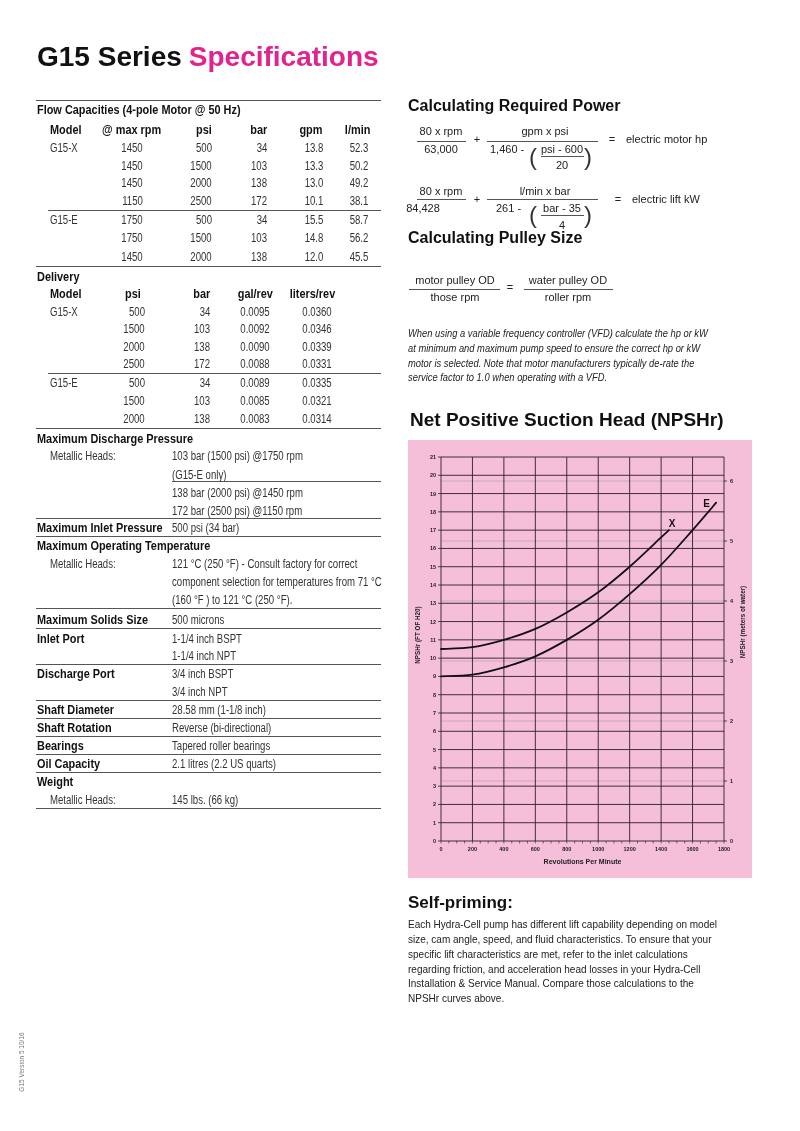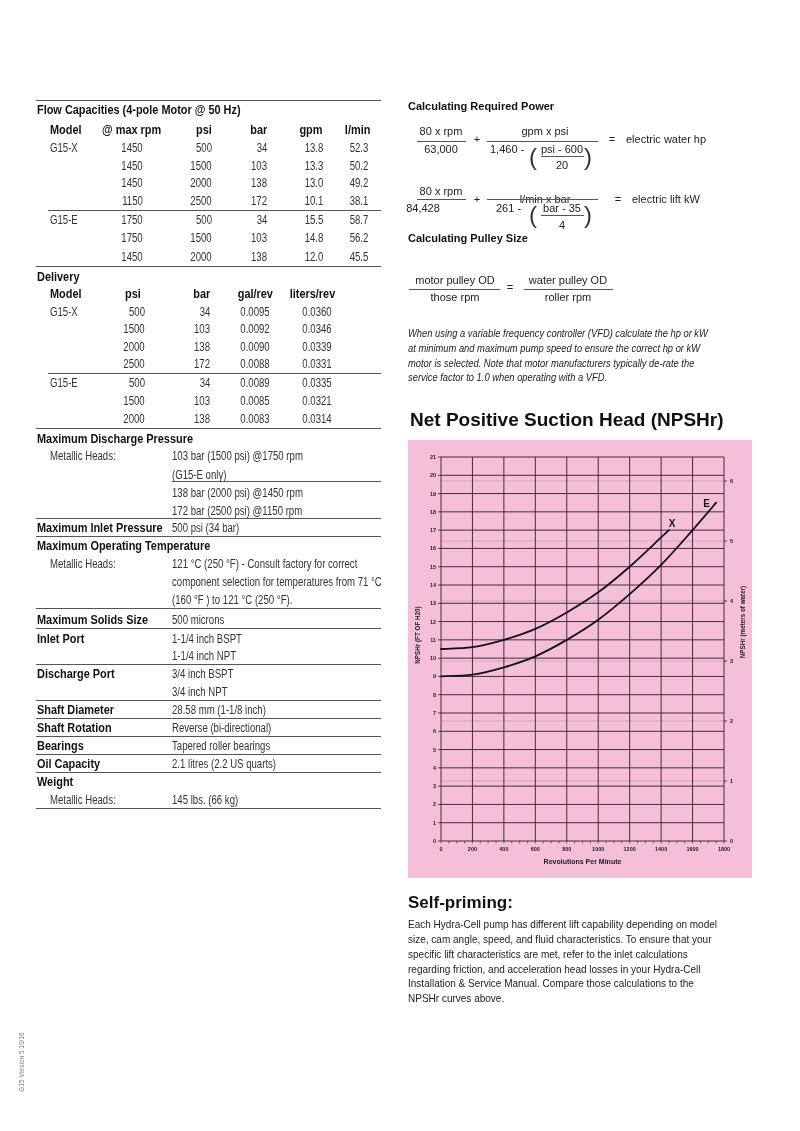--- a/index.html
+++ b/index.html
@@ -5,36 +5,37 @@
   *{box-sizing:border-box}
   html,body{margin:0;padding:0;background:#fff}
   .page{position:relative;width:800px;height:1131px;background:#fff;overflow:hidden;font-family:"Liberation Sans",sans-serif;color:#222}
   .tx{position:absolute;white-space:nowrap;line-height:16px}
   .hd{font-weight:bold;font-size:13px;color:#111;transform:scaleX(.84);transform-origin:0 50%}
   .v{font-size:12px;color:#333;transform:scaleX(.8);transform-origin:0 50%}
   .ra{transform-origin:100% 50%}
   .rule{position:absolute;height:0;border-top:1.3px solid #555}
   .title{position:absolute;left:37px;top:41px;font-weight:bold;font-size:28px;line-height:32px;color:#111;white-space:nowrap;font-family:"Liberation Sans",sans-serif}
   .accent{color:#e2238d;margin-left:.25em}
-  .h2{position:absolute;left:408px;font-weight:bold;font-size:11px;line-height:20px;color:#111;white-space:nowrap}
+  .h2{position:absolute;left:408px;font-weight:bold;font-size:16px;line-height:20px;color:#111;white-space:nowrap}
   .f{position:absolute;white-space:nowrap;font-size:11px;line-height:14px;color:#222}
   .cx{transform:translateX(-50%)}
   .fl{position:absolute;height:0;border-top:1px solid #555}
   .par{position:absolute;font-size:24px;line-height:24px;color:#333;white-space:nowrap}
   .it{position:absolute;left:408px;font-size:11px;line-height:14px;font-style:italic;color:#222;white-space:nowrap;transform:scaleX(.85);transform-origin:0 50%}
   .body{position:absolute;left:408px;font-size:11.5px;line-height:15px;color:#222;white-space:nowrap;transform:scaleX(.87);transform-origin:0 50%}
   .chart-box{position:absolute;left:408px;top:440px;width:344px;height:438px}
   .chart-box svg{display:block}
   .footer{position:absolute;left:-10px;top:1058px;width:64px;text-align:center;font-size:6.5px;line-height:8px;color:#777;transform:rotate(-90deg);white-space:nowrap}
 </style>
 </head>
 <body>
 
 <div class="page">
 
+  <div class="title"><span>G15 Series</span><span class="accent" style="color: rgb(226, 35, 141);">Specifications</span></div>
 
   <div>
     <div class="rule" style="left:36px;top:100px;width:345px"></div>
     <span class="tx hd" style="left:37px;top:102px">Flow Capacities (4-pole Motor @ 50 Hz)</span>
 
     <span class="tx hd" style="left:50px;top:122px">Model</span>
     <span class="tx hd" style="left:102px;top:122px">@ max rpm</span>
     <span class="tx hd ra" style="right:588px;top:122px">psi</span>
     <span class="tx hd ra" style="right:533px;top:122px">bar</span>
     <span class="tx hd ra" style="right:478px;top:122px">gpm</span>
@@ -234,29 +235,29 @@
       <span class="f cx" style="left:477px;top:132px">+</span>
       <span class="f cx" style="left:545px;top:124px">gpm x psi</span>
       <div class="fl" style="left:487px;top:141px;width:111px"></div>
       <span class="f" style="left:490px;top:142px">1,460 -</span>
       <span class="par" style="left:529px;top:145px">(</span>
       <span class="f cx" style="left:562px;top:142px">psi - 600</span>
       <div class="fl" style="left:541px;top:156px;width:43px"></div>
       <span class="f cx" style="left:562px;top:158px">20</span>
       <span class="par" style="left:584px;top:145px">)</span>
       <span class="f cx" style="left:612px;top:132px">=</span>
-      <span class="f" style="left:626px;top:132px">electric water hp</span>
+      <span class="f" style="left:626px;top:132px">electric motor hp</span>
     </div>
 
     <div>
       <span class="f cx" style="left:441px;top:184px">80 x rpm</span>
       <div class="fl" style="left:417px;top:199px;width:49px"></div>
       <span class="f cx" style="left:423px;top:201px">84,428</span>
       <span class="f cx" style="left:477px;top:192px">+</span>
-      <span class="f cx" style="left:545px;top:192px">l/min x bar</span>
+      <span class="f cx" style="left:545px;top:184px">l/min x bar</span>
       <div class="fl" style="left:487px;top:199px;width:111px"></div>
       <span class="f" style="left:496px;top:201px">261 -</span>
       <span class="par" style="left: 529px;top:203px">(</span>
       <span class="f cx" style="left:562px;top:201px">bar - 35</span>
       <div class="fl" style="left:541px;top:215px;width:43px"></div>
       <span class="f cx" style="left:562px;top:218px">4</span>
       <span class="par" style="left:584px;top:203px">)</span>
       <span class="f cx" style="left:618px;top:192px">=</span>
       <span class="f" style="left:632px;top:192px">electric lift kW</span>
     </div>

